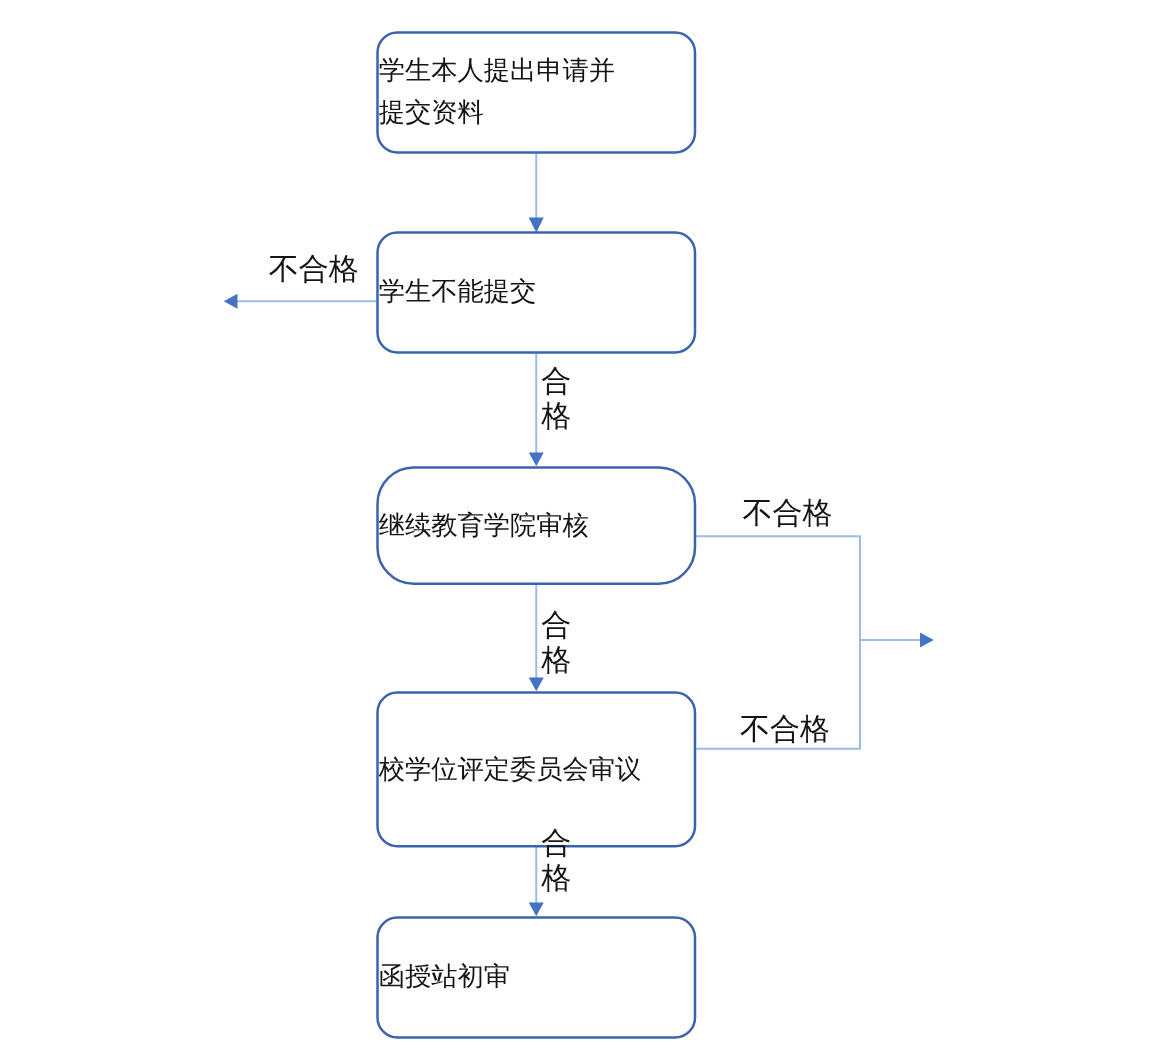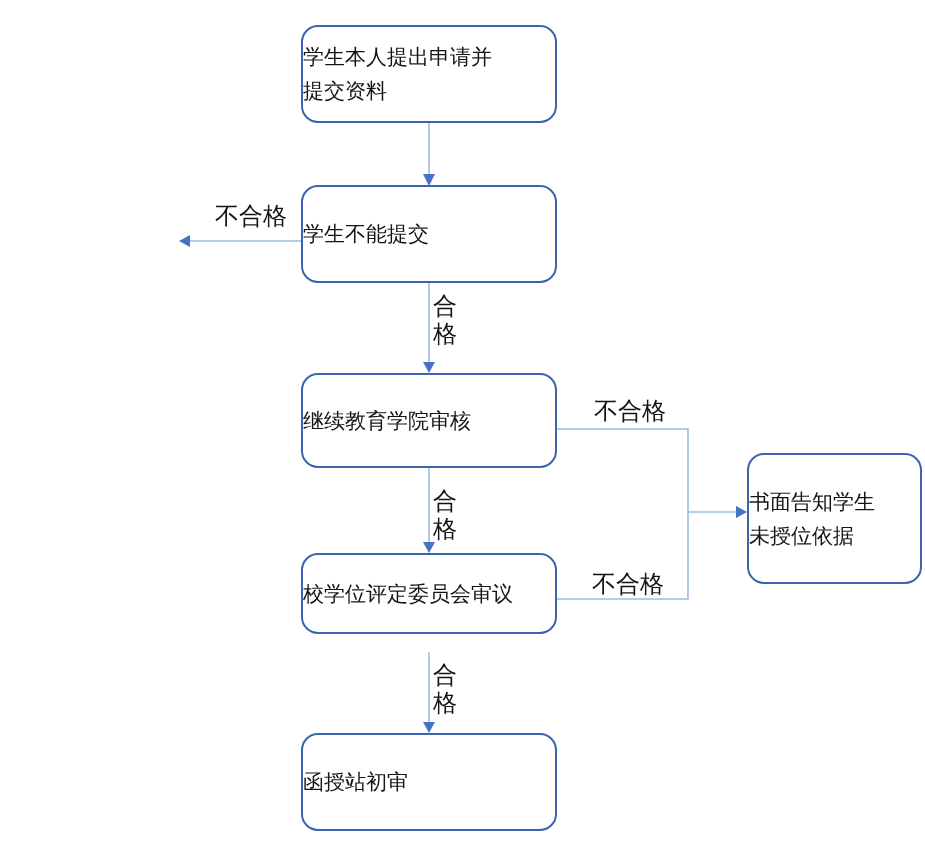--- a/index.html
+++ b/index.html
@@ -62,22 +62,22 @@
     white-space: pre-line;
   }
   .edge-label.vertical {
     line-height: 28px;
     text-align: left;
   }
   
   .n-apply     { left: 301px; top: 25px;  width: 256px; height: 98px;  }
   .n-station   { left: 301px; top: 185px; width: 256px; height: 98px;  }
   .n-cannot    { left: 7px;   top: 190px; width: 171px; height: 97px;  }
-  .n-college   { left: 301px; top: 373px; width: 256px; height: 95px;  }
-  .n-committee { left: 301px; top: 553px; width: 256px; height: 81px;  }
+  .n-college   { left: 301px; top: 373px; width: 256px; height: 95px; border-radius: 30px;  }
+  .n-committee { left: 301px; top: 553px; width: 256px; height: 125px;  }
   .n-notify    { left: 747px; top: 453px; width: 175px; height: 131px; }
   .n-cert      { left: 301px; top: 733px; width: 256px; height: 98px;  }
   
   .l-fail-station   { left: 215px; top: 204px; }
   .l-pass-station   { left: 433px; top: 292px; }
   .l-fail-college   { left: 594px; top: 399px; }
   .l-pass-college   { left: 433px; top: 487px; }
   .l-fail-committee { left: 592px; top: 572px; }
   .l-pass-committee { left: 433px; top: 661px; }
 </style>
@@ -134,24 +134,20 @@
 
 
   <div class="node n-college">
     <span class="node-label">继续教育学院审核</span>
   </div>
 
   <div class="node n-committee">
     <span class="node-label">校学位评定委员会审议</span>
   </div>
 
-  <div class="node n-notify">
-    <span class="node-label">书面告知学生
-未授位依据</span>
-  </div>
 
   <div class="node n-cert">
     <span class="node-label">函授站初审</span>
   </div>
 
   <div class="edge-label l-fail-station">不合格</div>
 
   <div class="edge-label vertical l-pass-station">合
 格</div>
 

